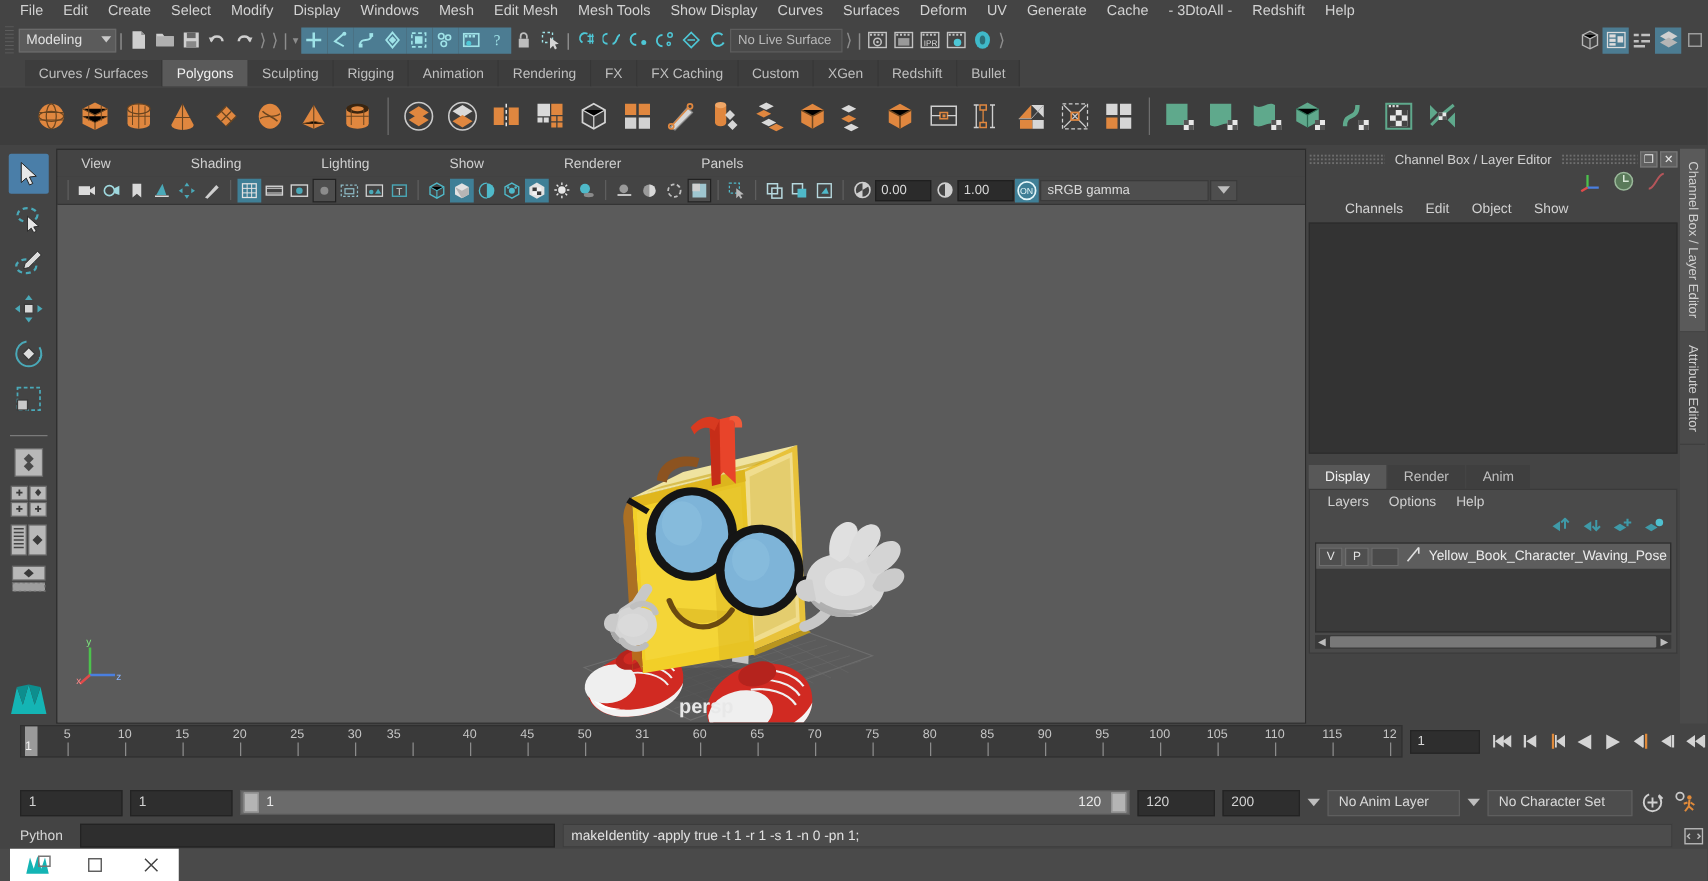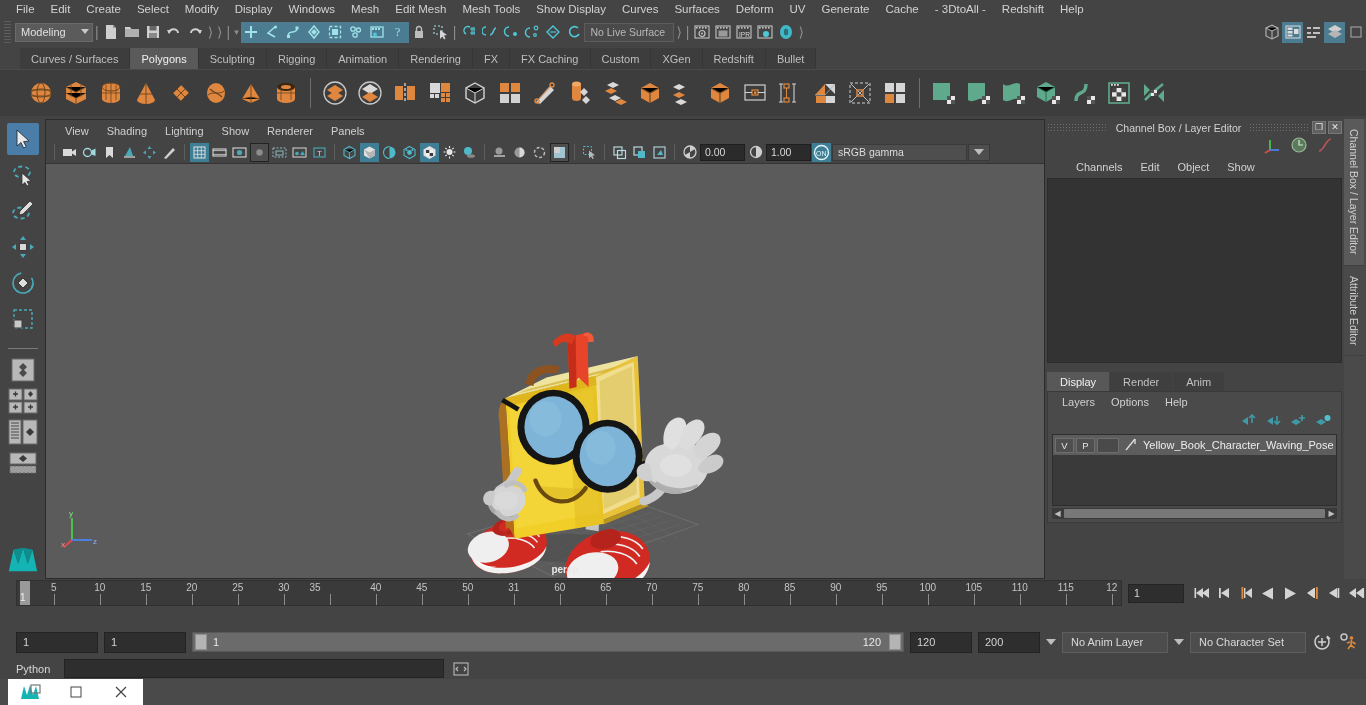--- a/index.html
+++ b/index.html
@@ -53,37 +53,37 @@
     display:flex; flex-direction:column; align-items:center; padding-top:4px; }
   .tb { width:32px; height:32px; margin-bottom:4px; display:flex; align-items:center; justify-content:center;
      border-radius:2px; }
   .tb.sel { background:#4a7ea8; }
   .tb-div { width:30px; height:1px; background:#7a7a7a; margin:9px 0 7px 0; }
   .tb-small { width:34px; height:28px; display:flex; align-items:center; justify-content:center; margin-bottom:3px;}
 
   
   .viewport { position:absolute; left:45px; top:119px; right:321px; bottom:126px;
      background:#3a3a3a; border:1px solid #2b2b2b; display:flex; flex-direction:column; }
-  .vp-menu { height:21px; display:flex; align-items:center; padding-left:10px; background:#444444; }
+  .vp-menu { height:21px; display:flex; align-items:center; padding-left:10px; background:#444444;gap:46px; }
   .vp-menu .mi { padding:0 9px; font-size:11px; color:#d0d0d0; }
   .vp-tools { height:23px; display:flex; align-items:center; background:#444444; padding-left:4px; gap:1px;
      border-bottom:1px solid #343434; }
   .vt { width:19px; height:19px; display:flex; align-items:center; justify-content:center; }
   .vt.on { background:#3f7f96; }
   .vt.frame { border:1px solid #222; background:#4e4e4e; }
   .vsep { width:1px; height:16px; background:#5e5e5e; margin:0 4px; }
   .numfield { width:45px; height:17px; background:#2b2b2b; border:1px solid #1f1f1f; color:#d8d8d8;
      font-size:10.5px; display:flex; align-items:center; padding-left:4px; }
   .gammabox { width:135px; height:17px; background:#4e4e4e; border:1px solid #3a3a3a; color:#dcdcdc;
      font-size:10.5px; display:flex; align-items:center; padding-left:5px; }
   .gammaarw { width:22px; height:17px; background:#4e4e4e; border:1px solid #3a3a3a;
      display:flex; align-items:center; justify-content:center; }
   .vp-canvas { flex:1; position:relative; background:#5b5b5b; overflow:hidden; }
   .persp-label { position:absolute; bottom:3px; left:0; right:0; text-align:center; color:#e8e8e8;
-     font-size:10px; font-weight:bold;padding-left:40px; }
+     font-size:16px; font-weight:bold;padding-left:40px; }
   .axisgiz { position:absolute; left:14px; bottom:28px; width:44px; height:44px; }
 
   
   .rightpanel { position:absolute; right:22px; top:119px; width:299px; bottom:126px; background:#444444; }
   .rp-titlebar { height:17px; display:flex; align-items:center; position:relative; padding:0 2px; }
   .dots { flex:1; height:9px; background-image:radial-gradient(#787878 0.7px, transparent 0.8px);
      background-size:3px 3px; opacity:.8; }
   .rp-title { font-size:10.5px; color:#d2d2d2; padding:0 8px; white-space:nowrap; }
   .winbtn { width:14px; height:13px; background:#606060; border:1px solid #777; margin-left:2px;
      display:flex; align-items:center; justify-content:center; font-size:9px; color:#e5e5e5; line-height:1;}
@@ -1388,20 +1388,23 @@
           <circle cx="6" cy="5" r="3" fill="none" stroke="#c8c8c8" stroke-width="1.4"></circle>
           <circle cx="13.5" cy="6" r="1.8" fill="#e08a3a"></circle>
           <path d="M13.5 8 L13 13 L10 17 M13 13 L16.5 16 M12 10 L9 11 M14.5 10 L17.5 12" stroke="#e08a3a" stroke-width="1.6" fill="none"></path>
         </svg>
       </span>
   </div>
 
   <div class="cmdline">
     <span class="cmd-label">Python</span>
     <div class="cmd-input"></div>
+    <div class="cmd-output">
+      <span>makeIdentity -apply true -t 1 -r 1 -s 1 -n 0 -pn 1;</span>
+    </div>
     <span class="cmd-icon">
         <svg width="16" height="16" viewBox="0 0 16 16">
           <rect x="1" y="2" width="14" height="12" fill="none" stroke="#b9b9b9" stroke-width="1.1"></rect>
           <path d="M5 6 L3 8 L5 10 M11 6 L13 8 L11 10" stroke="#b9b9b9" stroke-width="1.2" fill="none"></path>
         </svg>
       </span>
   </div>
 
   <div class="taskbar">
     <div class="tbwin">

